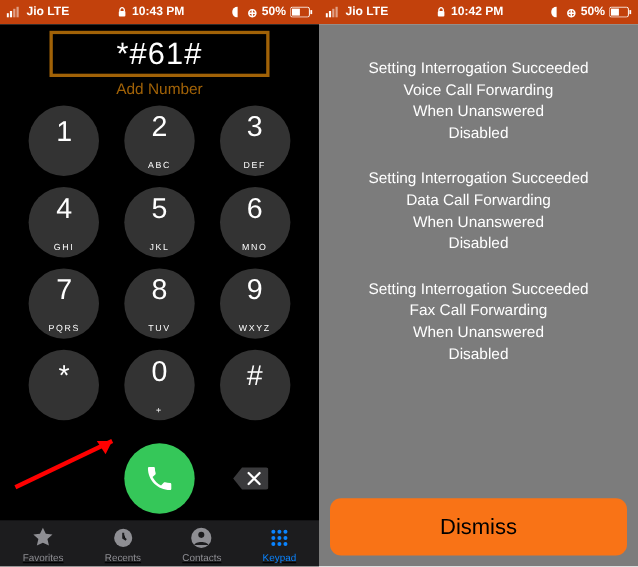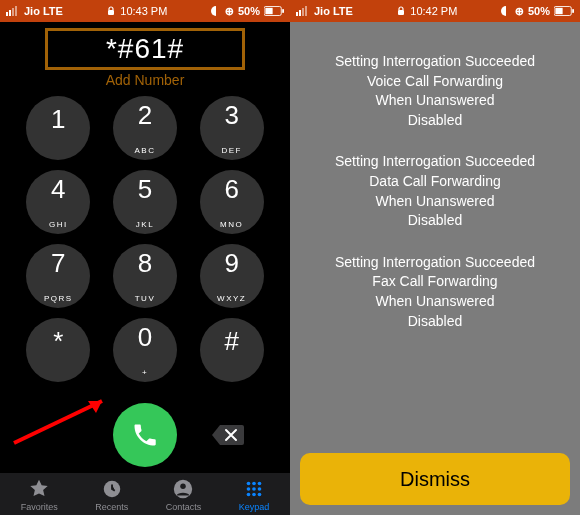--- a/index.html
+++ b/index.html
@@ -4,21 +4,21 @@
 <style>
   * { margin: 0; padding: 0; box-sizing: border-box; font-family: -apple-system, "Helvetica Neue", Helvetica, Arial, sans-serif; }
   body { display: flex; width: 580px; height: 515px; background: #fff; }
   .phone { width: 290px; height: 515px; position: relative; overflow: hidden; }
   .status-bar {
     height: 22px; background: #c2410c; color: #fff;
     display: flex; align-items: center; justify-content: space-between;
     font-size: 11px; font-weight: 600; padding: 0 6px;
   }
   .status-left, .status-right { display: flex; align-items: center; gap: 4px; }
-  .status-center { font-weight: 400; display:flex; align-items:center; gap:4px;text-align:center; }
+  .status-center { font-weight: 700; display:flex; align-items:center; gap:4px;text-align:center; }
   .signal svg, .battery svg { display:block; }
 
   
   .dialer { background:#000; height: calc(100% - 22px); display:flex; flex-direction:column; }
   .display-area { padding: 6px 10px 2px; text-align:center; }
   .display-box { border: 3px solid #a16207; padding: 2px 12px; display:inline-block; min-width: 200px; }
   .dialed { color:#fff; font-size: 28px; font-weight:400; letter-spacing:1px; }
   .add-number { color:#a16207; font-size:14px; margin-top:2px; }
   .keypad { flex:1; display:grid; grid-template-columns: repeat(3, 1fr); gap:10px 14px; padding: 6px 22px 4px; align-content:start; justify-items:center; }
   .key {
@@ -26,33 +26,33 @@
     background:#333; color:#fff; display:flex; flex-direction:column;
     align-items:center; justify-content:center; cursor:pointer;
   }
   .key .digit { font-size: 26px; font-weight:400; line-height:1; }
   .key .letters { font-size: 8px; letter-spacing:1.5px; margin-top:18px; }
   .action-row { display:grid; grid-template-columns: repeat(3,1fr); padding: 0 22px 6px; justify-items:center; align-items:center; position:relative; }
   .call-btn { width:64px; height:64px; border-radius:50%; background:#35c759; display:flex; align-items:center; justify-content:center; cursor:pointer; }
   .del-btn { width:40px; height:28px; display:flex; align-items:center; justify-content:center; cursor:pointer; }
   .arrow-annot { position:absolute; left:10px; bottom:26px; pointer-events:none; }
 
-  .tab-bar { height:42px; background:#1c1c1e; display:flex; justify-content:space-around; align-items:center; padding:4px 2px 2px; }
+  .tab-bar { height:42px; background:#1c1c1e; display:flex; justify-content:space-around; align-items:center; padding:4px 2px 2px;text-decoration:underline; }
   .tab { display:flex; flex-direction:column; align-items:center; color:#8e8e93; font-size:9px; gap:2px; cursor:pointer; }
   .tab.active { color:#0a84ff; }
   .tab svg { width:22px; height:22px; }
 
   
   .response { background:#7c7c7c; height: calc(100% - 22px); display:flex; flex-direction:column; position:relative;justify-content:flex-end; }
   .resp-body { flex:1; overflow:hidden; color:#fff; text-align:center; font-size:14px; padding: 30px 14px 0; line-height:1.4; }
   .resp-block { margin-bottom: 22px; }
   .resp-block div { white-space:nowrap; }
   .dismiss-wrap { position:absolute; bottom:10px; left:10px; right:10px; }
   .dismiss {
-    background:#eab308; color:#000; font-size:20px; font-weight:400;
+    background:#f97316; color:#000; font-size:20px; font-weight:400;
     height:52px; border-radius:10px; display:flex; align-items:center; justify-content:center; cursor:pointer;
   }
 </style>
 </head>
 <body>
 
 <div class="phone">
   <div class="status-bar">
     <div class="status-left">
       <span class="signal">

